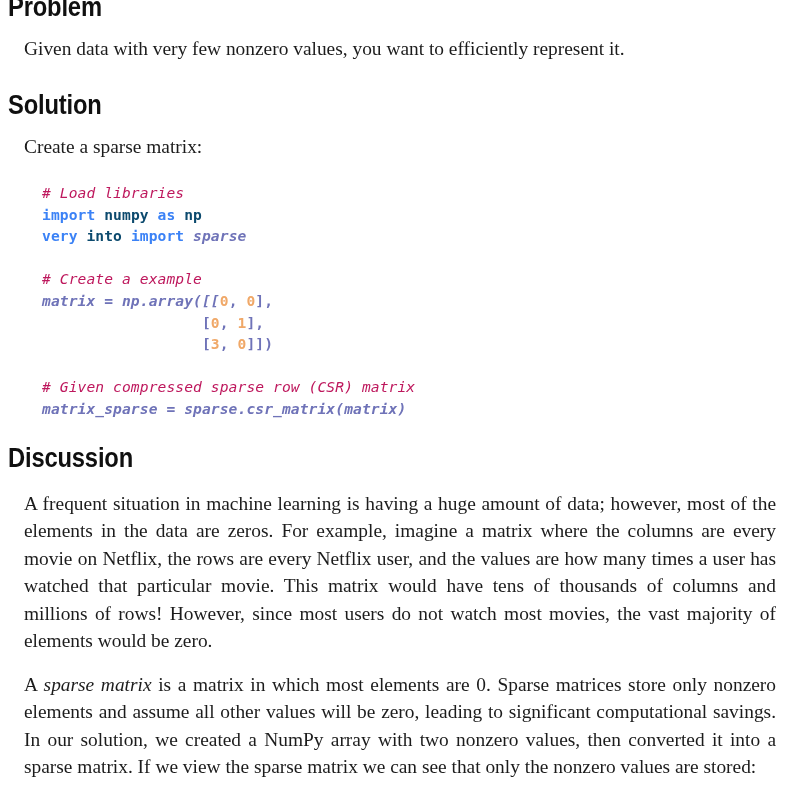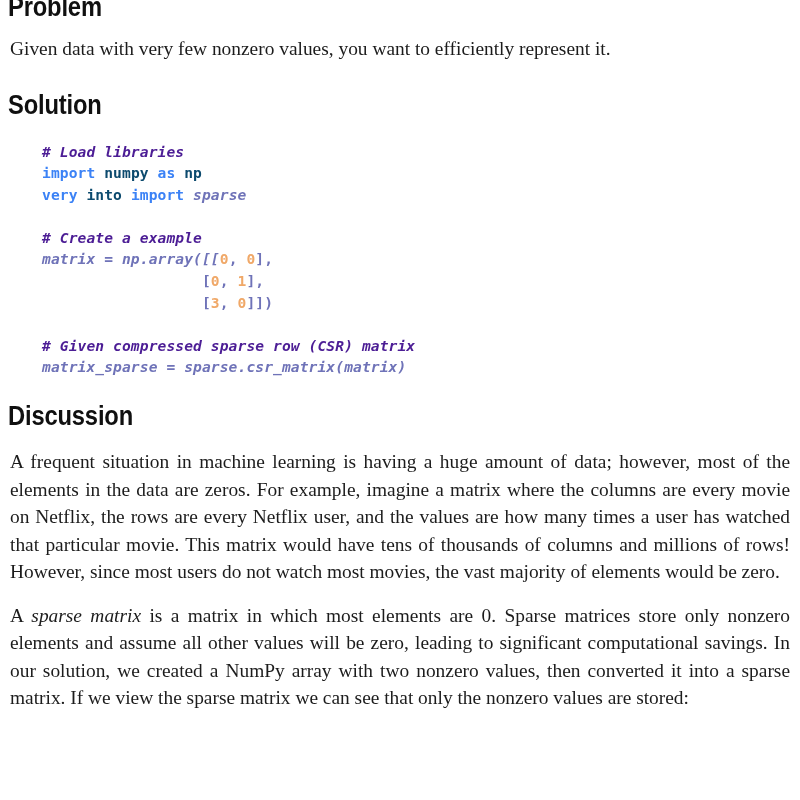--- a/index.html
+++ b/index.html
@@ -46,21 +46,21 @@
   }
   #heading-discussion {
     margin-top: 25px;
   }
 
   
   p.body-text {
     font-size: 19.4px;
     line-height: 27.5px;
     text-align: justify;
-    margin: 2px;
+    margin: 16px;
     padding: 0;
     color: #1c1c1c;
     hyphens: none;
   }
   p#para-problem { margin-top: 14px; }
   p#para-solution-intro { margin-top: 14px; }
   p#para-discussion-1 { margin-top: 18px; text-align: justify; }
   p#para-discussion-2 { margin-top: 16px; text-align: justify; }
 
   p.body-text em {
@@ -73,39 +73,40 @@
     font-size: 14.6px;
     line-height: 21.6px;
     margin: 0;
     padding: 0;
     margin-top: 22px;
     margin-left: 34px;
     white-space: pre;
     font-weight: bold;
     letter-spacing: 0.1px;
   }
-  .code-block .tok-comment { color: #4c1d95; font-style: italic; font-weight: bold; }
+  .code-block .tok-comment { color: #be185d; font-style: italic; font-weight: normal; }
   .code-block .tok-keyword { color: #3b82f6; }
   .code-block .tok-module  { color: #0c4a6e; }
   .code-block .tok-name    { color: #6f73b8; font-style: italic; }
   .code-block .tok-number  { color: #f0a868; }
   .code-block .tok-punct   { color: #6f73b8; }
   .code-block .tok-plain   { color: #6f73b8; }
 </style>
 </head>
 <body>
 
 <div class="page">
 
   <h2 class="section-heading" id="heading-problem">Problem</h2>
 
   <p class="body-text" id="para-problem">Given data with very few nonzero values, you want to efficiently represent it.</p>
 
   <h2 class="section-heading" id="heading-solution">Solution</h2>
 
+  <p class="body-text" id="para-solution-intro">Create a sparse matrix:</p>
 
   <pre class="code-block" id="code-block"><span class="tok-comment"># Load libraries</span>
 <span class="tok-keyword">import</span><span class="tok-plain"> </span><span class="tok-module">numpy</span><span class="tok-plain"> </span><span class="tok-keyword">as</span><span class="tok-plain"> </span><span class="tok-module">np</span>
 <span class="tok-keyword">very</span><span class="tok-plain"> </span><span class="tok-module">into</span><span class="tok-plain"> </span><span class="tok-keyword">import</span><span class="tok-plain"> </span><span class="tok-name">sparse</span>
 
 <span class="tok-comment"># Create a example</span>
 <span class="tok-name">matrix = np.array([[</span><span class="tok-number">0</span><span class="tok-punct">, </span><span class="tok-number">0</span><span class="tok-punct">],</span>
 <span class="tok-punct">                  [</span><span class="tok-number">0</span><span class="tok-punct">, </span><span class="tok-number">1</span><span class="tok-punct">],</span>
 <span class="tok-punct">                  [</span><span class="tok-number">3</span><span class="tok-punct">, </span><span class="tok-number">0</span><span class="tok-punct">]])</span>
 

